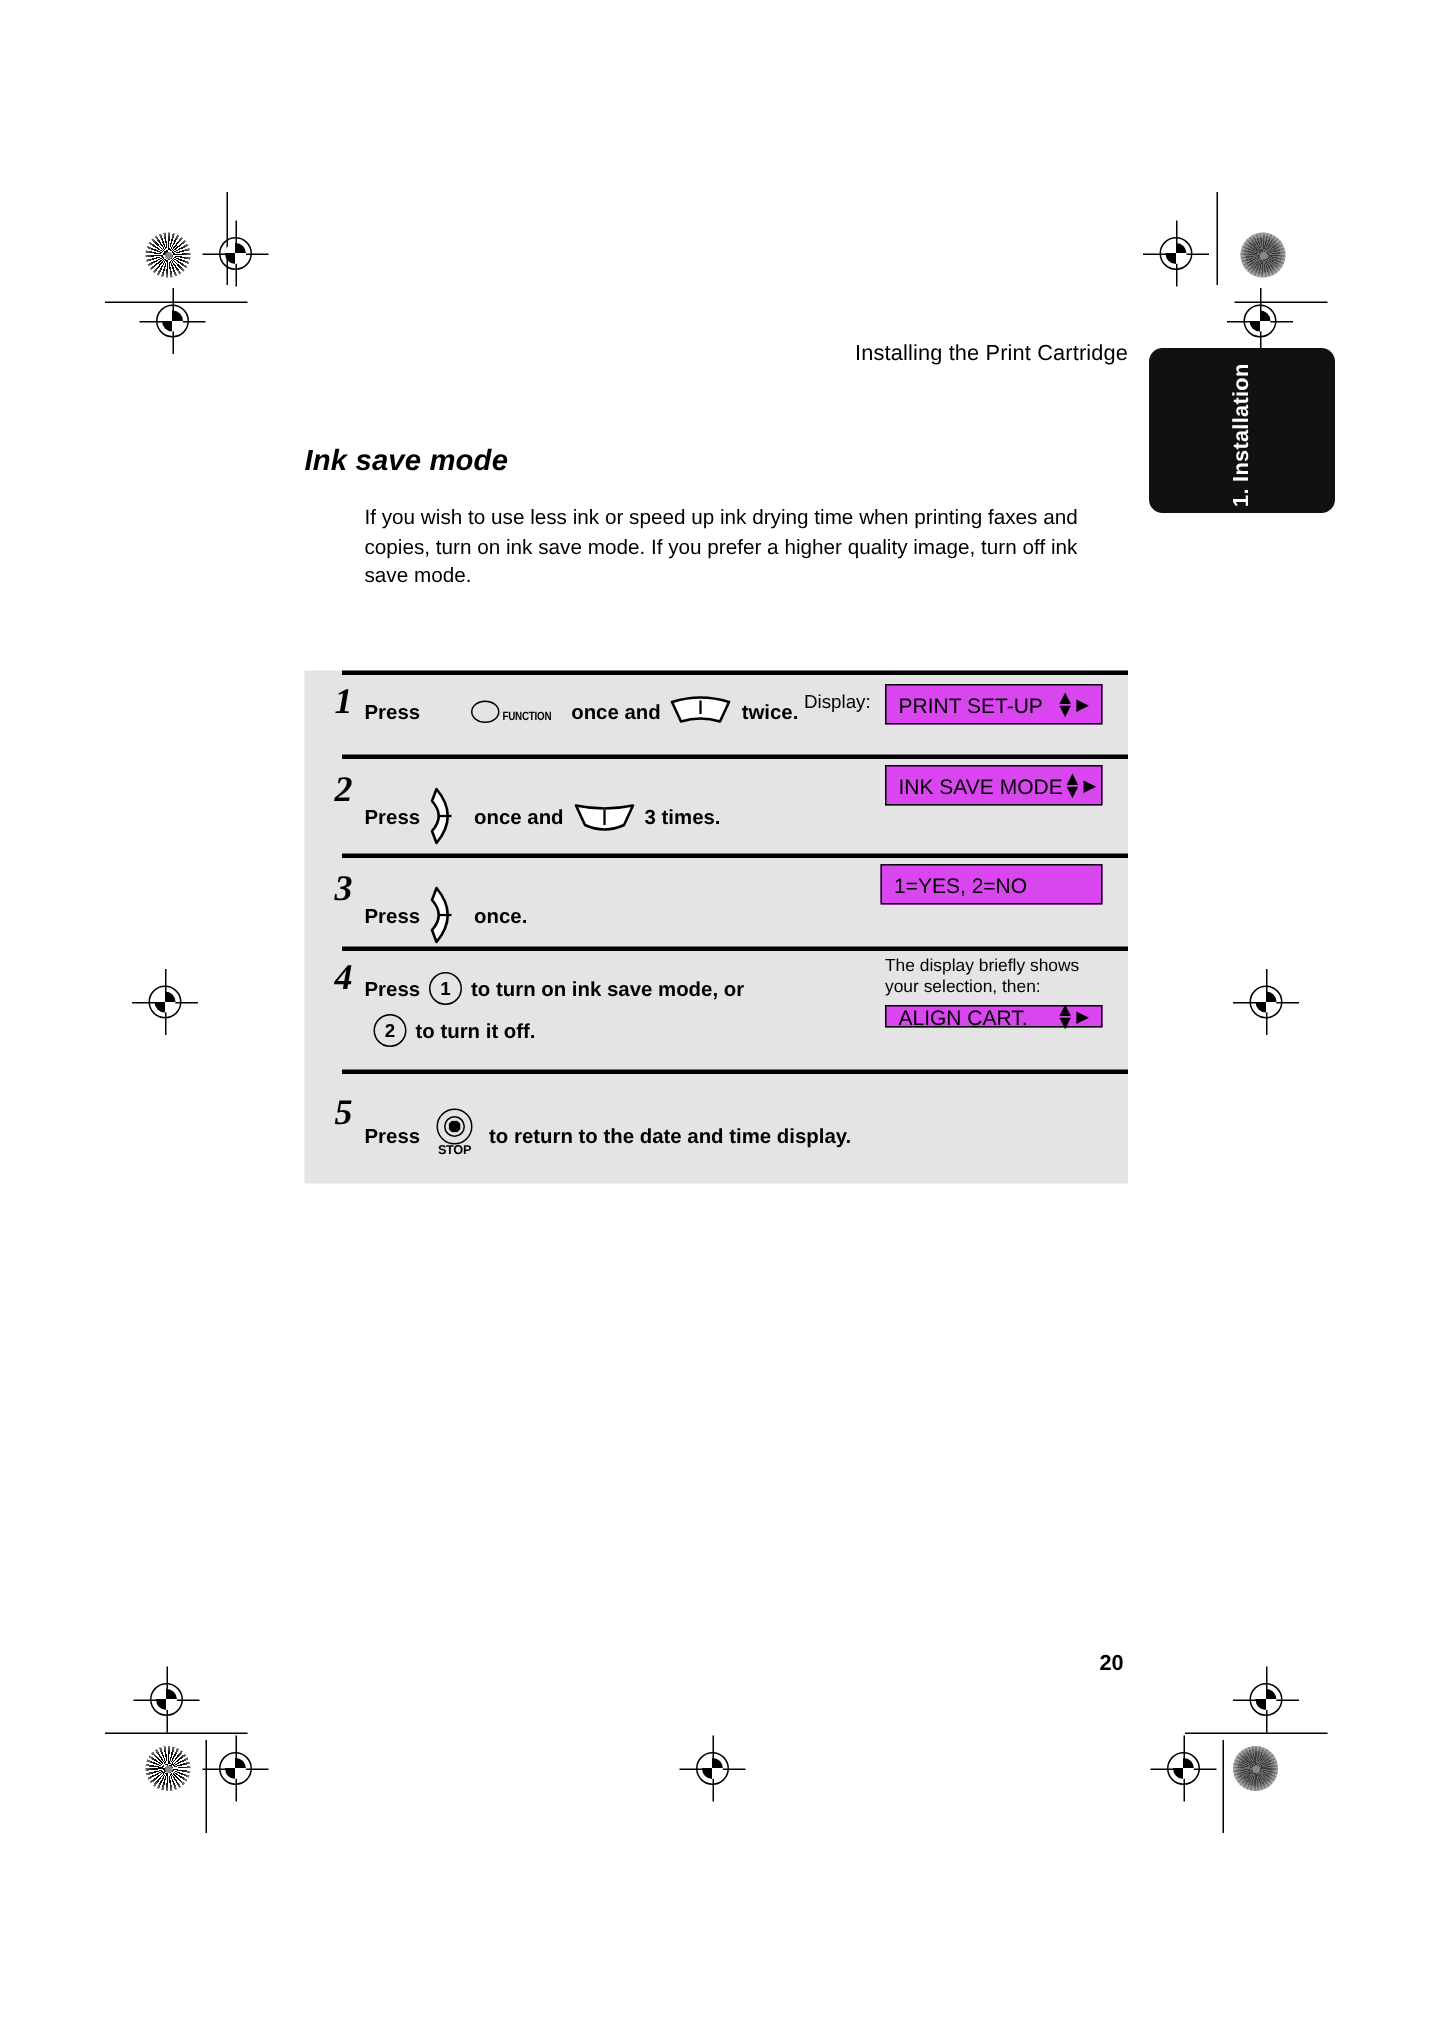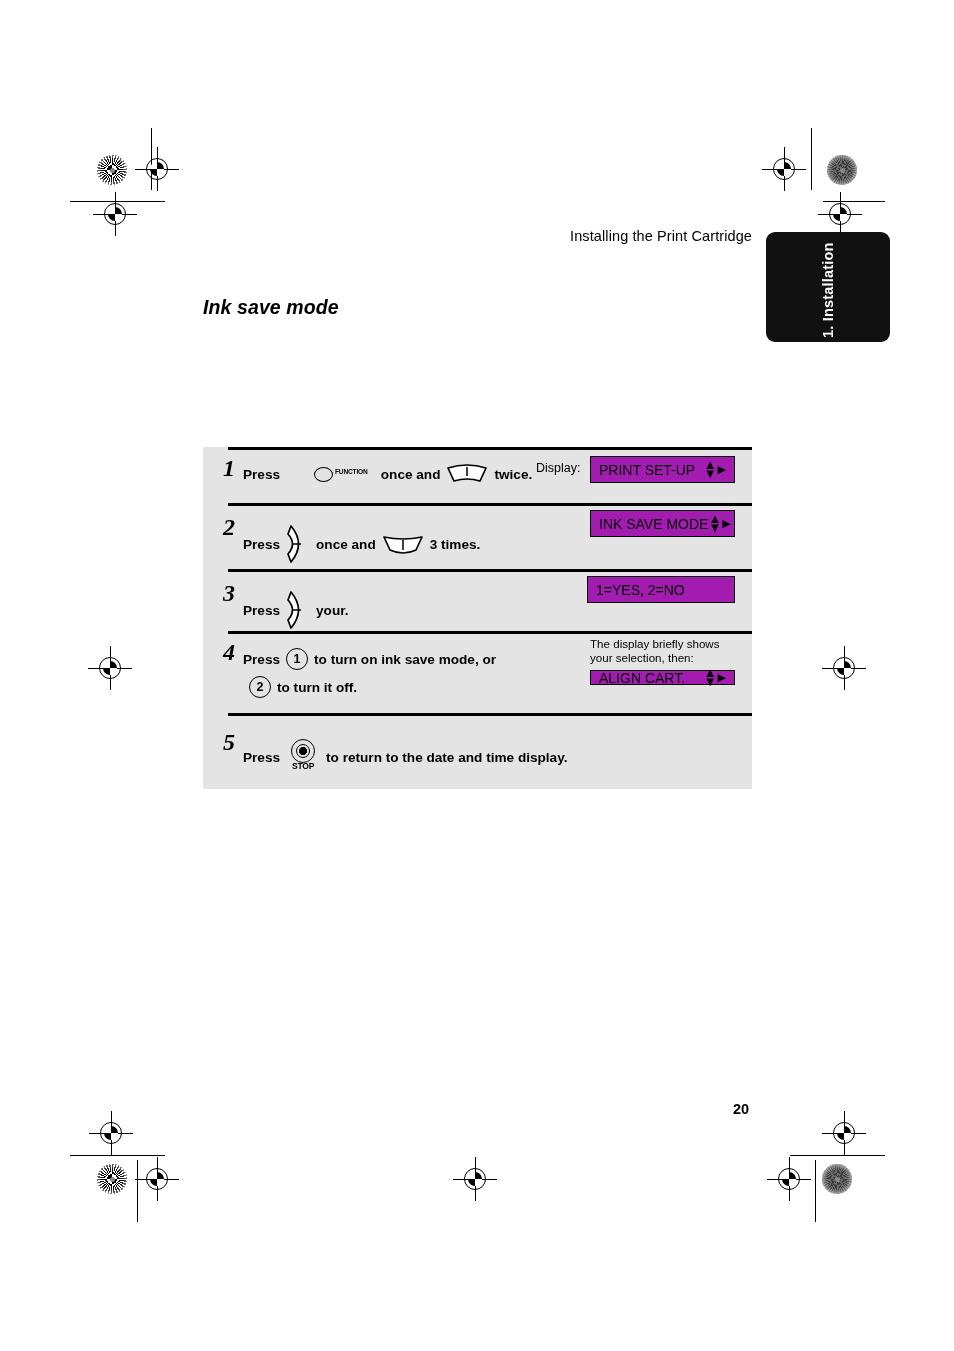--- a/index.html
+++ b/index.html
@@ -96,21 +96,21 @@
     font-family:"Liberation Serif", serif;
   }
   .step-text {
     position:absolute; font-size:13.6px; font-weight:bold; white-space:nowrap;
     display:flex; align-items:center; gap:6px;
   }
   .step-text .t { display:inline-block; }
 
   
   .key-function {
-    display:inline-flex; align-items:flex-start; gap:2px;padding-left:28px;
+    display:inline-flex; align-items:flex-end; gap:2px;padding-left:28px;
   }
   .key-circle {
     display:inline-block; width:19px; height:15px; border-radius:50%;
     border:1.6px solid #000; box-sizing:border-box; background:#e4e4e4;
   }
   .key-function-label {
     font-size:8px; font-weight:bold; letter-spacing:-0.2px;
     transform:scaleX(0.82); transform-origin:left center;
   }
 
@@ -148,21 +148,21 @@
 
   
   .display-label {
     position:absolute; font-size:12.5px;
   }
   .display-note {
     position:absolute; font-size:11.6px; line-height:1.25; white-space:pre-line;
   }
   .lcd {
     position:absolute; box-sizing:border-box;
-    border:1.9px solid #000; background:#a21caf;
+    border:1.9px solid #000; background:#d946ef;
     display:flex; align-items:center;
     padding:0 8px;
     font-size:14px;
   }
   .lcd .lcd-text { flex:1 1 auto; white-space:nowrap; }
   .lcd .lcd-arrows { flex:0 0 auto; display:flex; align-items:center; gap:0px; }
   .arrow-ud { display:flex; flex-direction:column; line-height:0.62; font-size:13px; }
   .arrow-r { font-size:11px; margin-left:1px; }
 
   
@@ -261,20 +261,21 @@
       <div class="quad"></div>
   </div>
 
   <div class="running-header">Installing the Print Cartridge</div>
 
   <div class="side-tab">
     <div class="side-tab-label">1. Installation</div>
   </div>
 
   <div class="section-title">Ink save mode</div>
+  <div class="body-text">If you wish to use less ink or speed up ink drying time when printing faxes and copies, turn on ink save mode. If you prefer a higher quality image, turn off ink save mode.</div>
 
   <div class="steps-panel">
 
     <div class="step-row">
       <div class="rule" style="top:0px;"></div>
       <div class="step-num" style="left:20px; top:8px;">1</div>
       <div class="step-text" style="left:40px; top:17px;">
         <span class="t">Press</span>
         <span class="key-function">
           <span class="key-circle"></span>
@@ -338,21 +339,21 @@
       <div class="rule" style="top:122px;"></div>
       <div class="step-num" style="left:20px; top:133px;">3</div>
       <div class="step-text" style="left:40px; top:143px;">
         <span class="t">Press</span>
         <span class="key-right">
           <svg width="24" height="40" viewBox="0 0 24 40">
             <path d="M5 2 Q20 20 5 38 L2 30 Q11 20 2 10 Z" fill="#ffffff" stroke="#000" stroke-width="1.7" stroke-linejoin="round"></path>
             <line x1="6" y1="20" x2="15" y2="20" stroke="#000" stroke-width="1.5"></line>
           </svg>
         </span>
-        <span class="t">your.</span>
+        <span class="t">once.</span>
       </div>
       <div class="lcd" style="left:384px; top:129px; width:148px; height:27px;">
         <span class="lcd-text">1=YES, 2=NO</span>
       </div>
     </div>
 
     <div class="step-row">
       <div class="rule" style="top:184px;"></div>
       <div class="step-num" style="left:20px; top:192px;">4</div>
       <div class="step-text" style="left:40px; top:201px;">

